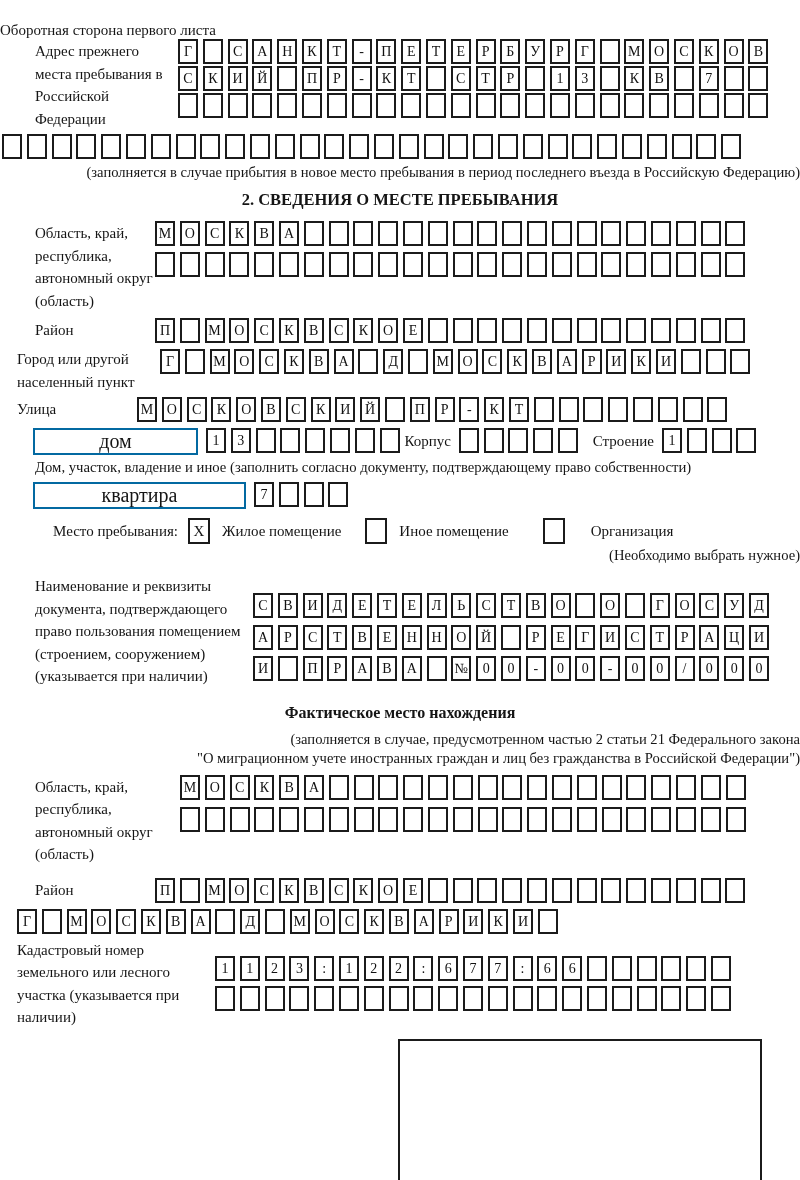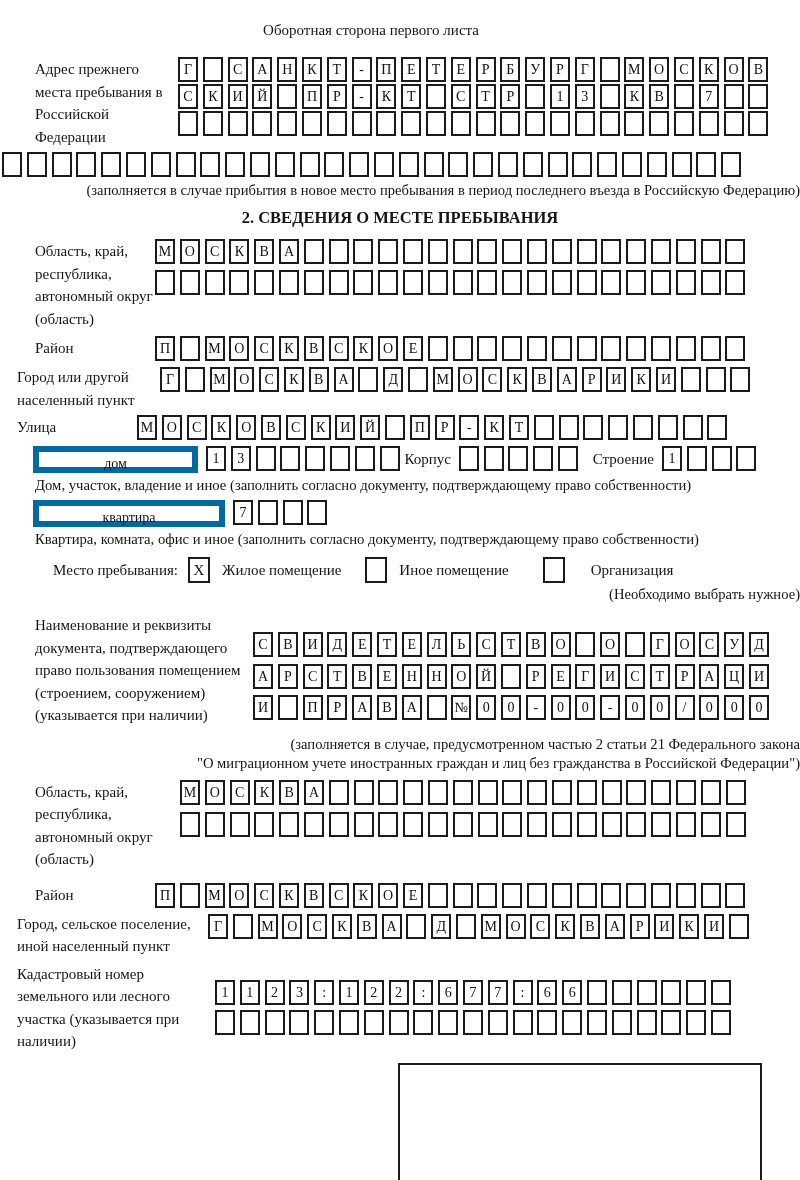--- a/index.html
+++ b/index.html
@@ -5,21 +5,21 @@
   * { box-sizing: border-box; }
   html, body { margin: 0; padding: 0; }
   body {
     width: 800px; height: 1180px; overflow: hidden;
     background: #ffffff; color: #151515;
     font-family: "Liberation Serif", "DejaVu Serif", serif;
     font-size: 15px;
   }
   .page { position: relative; width: 800px; height: 1180px; }
 
-  .top-title { text-align: center; padding: 22px 58px 0 0; font-size: 15px; }
+  .top-title { text-align: left; padding: 22px 58px 0 0; font-size: 15px; }
 
   .field { display: flex; align-items: flex-start; margin-left: 35px; }
   .flabel { flex: 0 0 auto; line-height: 1.5; padding-top: 1px; }
   .rows { flex: 0 0 auto; }
 
   .cellrow { display: flex; height: 25px; }
   .cell {
     flex: 0 0 auto; width: 20px; height: 25px;
     border: 2px solid #1b1b1b; margin-right: 4.8px;
     font-size: 14px; line-height: 21px; text-align: center;
@@ -35,24 +35,24 @@
   .fullrow { margin: 4px 0 0 2px; }
   .note-center { text-align: right; font-size: 14.6px; margin-top: 5px; }
   .h2 { text-align: center; font-weight: bold; font-size: 16.5px; margin: 9px 0 11px 0; }
   .h2b { text-align: center; font-weight: bold; font-size: 16px; margin: 16px 0 2px 0; }
 
   .mt4 { margin-top: 4px; margin-left: 17px; } .mt6 { margin-top: 6px; } .mt8 { margin-top: 8px; }
   .mt10 { margin-top: 10px; align-items: flex-end; } .mt12 { margin-top: 12px; }
 
   .house-row { display: flex; align-items: flex-start; margin: 6px 0 0 33px; }
   .wide-box {
-    height: 27px; border: 6px solid #0369a1; text-align: center;
-    line-height: 23px; font-size: 14px;
+    height: 27px; border: 2px solid #0369a1; text-align: center;
+    line-height: 23px; font-size: 20px;
   }
-  .box-dom { width: 165px; } .box-kv { width: 192px; }
+  .box-dom { width: 165px; } .box-kv { width: 213px; }
   .inline-lbl { line-height: 27px; white-space: nowrap; }
   .ml8 { margin-left: 8px; } .mr8 { margin-right: 8px; } .ml10 { margin-left: 10px; }
 
   .caption { margin: 4px 0 0 35px; font-size: 14.7px; font-family: Liberation Serif, serif; }
 
   .stay-row { display: flex; align-items: center; margin: 9px 0 0 53px; }
   .checkbox {
     width: 22px; height: 26px; border: 2px solid #1b1b1b; margin: 0 12px 0 10px;
     text-align: center; line-height: 22px; font-size: 15px; flex: 0 0 auto;
   }
@@ -68,21 +68,21 @@
     margin: 10px 0 0 398px; background: #fff;
   }
 </style>
 </head>
 <body>
 
 <div class="page">
 
   <div class="top-title">Оборотная сторона первого листа</div>
 
-  <div class="field" style="margin-top:18px;">
+  <div class="field" style="margin-top:0;">
     <div class="flabel w143">Адрес прежнего места пребывания в Российской Федерации</div>
     <div class="rows gap2">
       <div class="cellrow">
           <span class="cell">Г</span>
           <span class="cell"></span>
           <span class="cell">С</span>
           <span class="cell">А</span>
           <span class="cell">Н</span>
           <span class="cell">К</span>
           <span class="cell">Т</span>
@@ -374,21 +374,20 @@
 
   <div class="house-row">
     <div class="wide-box box-kv">квартира</div>
     <div class="cellrow ml8">
         <span class="cell">7</span>
         <span class="cell"></span>
         <span class="cell"></span>
         <span class="cell"></span>
       </div>
   </div>
-  <div class="caption">Квартира, комната, офис и иное (заполнить согласно документу, подтверждающему право собственности)</div>
 
   <div class="stay-row">
     <span>Место пребывания:</span>
     <span class="checkbox">X</span>
     <span>Жилое помещение</span>
     <span class="checkbox" style="margin-left:24px;"></span>
     <span>Иное помещение</span>
     <span class="checkbox" style="margin-left:34px; margin-right:26px;"></span>
     <span>Организация</span>
   </div>
@@ -462,20 +461,21 @@
           <span class="cell">0</span>
           <span class="cell">0</span>
           <span class="cell">/</span>
           <span class="cell">0</span>
           <span class="cell">0</span>
           <span class="cell">0</span>
         </div>
     </div>
   </div>
 
+  <div class="h2b">Фактическое место нахождения</div>
   <div class="note-center" style="margin-top:9px;">(заполняется в случае, предусмотренном частью 2 статьи 21 Федерального закона</div>
   <div class="note-center" style="margin-top:2px;">"О миграционном учете иностранных граждан и лиц без гражданства в Российской Федерации")</div>
 
   <div class="field mt8">
     <div class="flabel w145">Область, край, республика, автономный округ (область)</div>
     <div class="rows gap7">
       <div class="cellrow">
           <span class="cell">М</span>
           <span class="cell">О</span>
           <span class="cell">С</span>
@@ -552,21 +552,20 @@
         <span class="cell"></span>
         <span class="cell"></span>
         <span class="cell"></span>
         <span class="cell"></span>
         <span class="cell"></span>
         <span class="cell"></span>
       </div>
   </div>
 
   <div class="field mt4">
-    <div class="flabel w191">Город, сельское поселение, иной населенный пункт</div>
     <div class="cellrow" style="margin-top:2px;">
         <span class="cell">Г</span>
         <span class="cell"></span>
         <span class="cell">М</span>
         <span class="cell">О</span>
         <span class="cell">С</span>
         <span class="cell">К</span>
         <span class="cell">В</span>
         <span class="cell">А</span>
         <span class="cell"></span>

